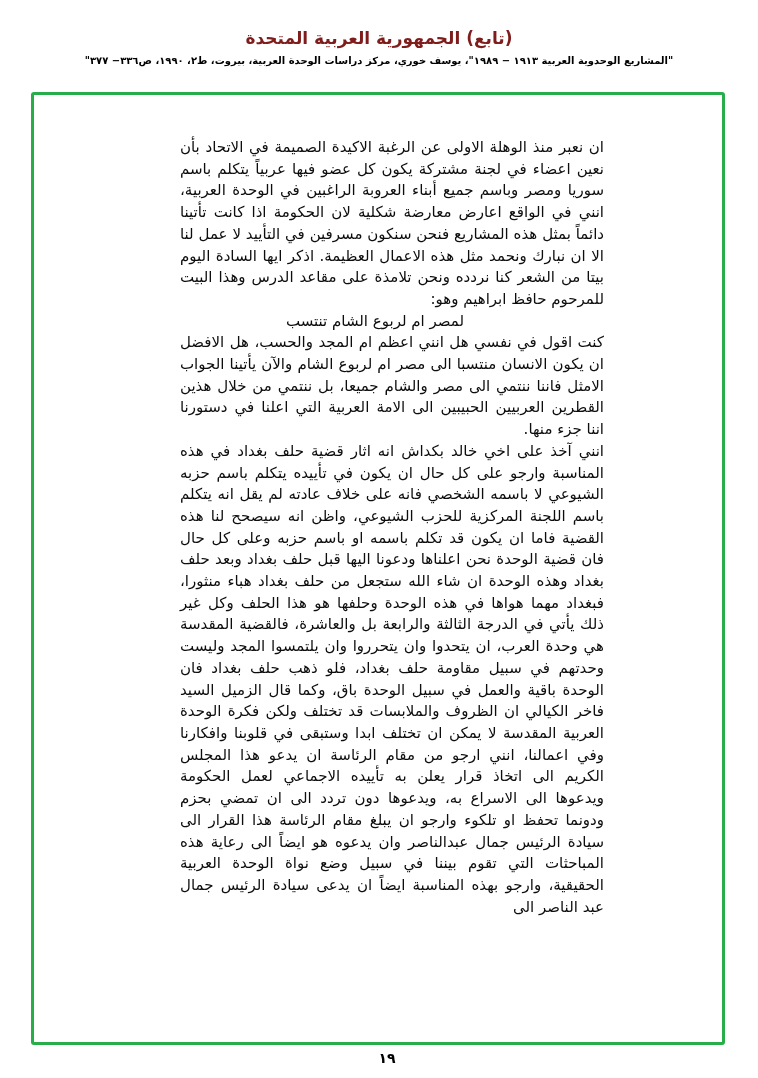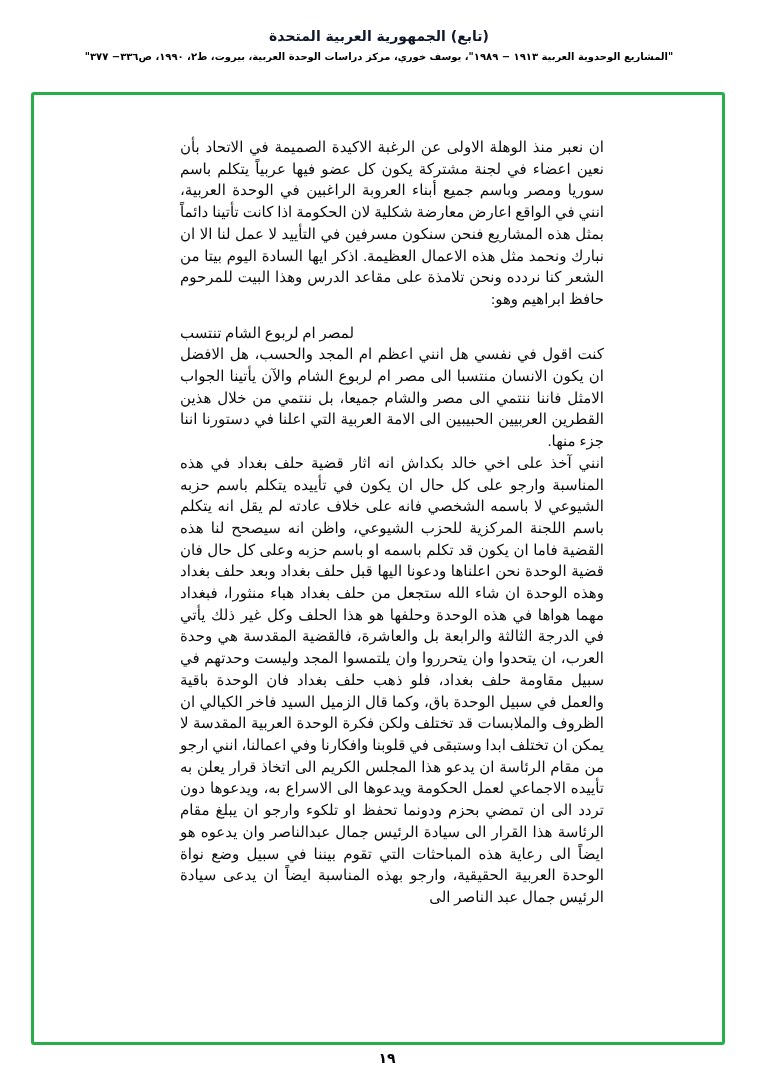--- a/index.html
+++ b/index.html
@@ -14,23 +14,23 @@
   }
   .page-header {
     position: absolute;
     top: 28px;
     left: 0;
     right: 0;
     text-align: center;
     direction: rtl;
   }
   .header-title {
-    font-size: 14px;
+    font-size: 17px;
     font-weight: bold;
-    color: #0f172a;
+    color: #7f1d1d;
   }
   .header-citation {
     margin-top: 7px;
     font-size: 10px;
     font-weight: bold;
     color: #000000;
     white-space: nowrap;
   }
   .content-frame {
     position: absolute;
@@ -47,21 +47,21 @@
     top: 42px;
     right: 118px;
     width: 424px;
     direction: rtl;
     text-align: justify;
     font-size: 15px;
     line-height: 21.7px;
     color: #0d0d0d;
   }
   .para { margin: 0; }
-  .poem-1 { padding-right: 34px; text-align: left; margin-top: 12px; }
+  .poem-1 { padding-right: 34px; text-align: center; }
   .poem-2 { padding-right: 10px; text-align: right; }
   .page-number {
     position: absolute;
     top: 1050px;
     left: 16px;
     right: 0;
     text-align: center;
     font-size: 14px;
     font-weight: bold;
     color: #000000;
@@ -71,21 +71,21 @@
 </head>
 <body>
 
 <div class="page">
 
   <div class="page-header">
     <div class="header-title">(تابع) الجمهورية العربية المتحدة</div>
     <div class="header-citation">"المشاريع الوحدوية العربية ١٩١٣ − ١٩٨٩"، يوسف خوري، مركز دراسات الوحدة العربية، بيروت، ط٢، ١٩٩٠، ص٣٣٦− ٣٧٧"</div>
   </div>
 
-  <div class="content-frame" style="border-color: rgb(39, 174, 75); font-family: Liberation Serif, serif;">
+  <div class="content-frame" style="border-color: rgb(39, 174, 75);">
     <div class="text-column">
       <p class="para">ان نعبر منذ الوهلة الاولى عن الرغبة الاكيدة الصميمة في الاتحاد بأن نعين اعضاء في لجنة مشتركة يكون كل عضو فيها عربياً يتكلم باسم سوريا ومصر وباسم جميع أبناء العروبة الراغبين في الوحدة العربية، انني في الواقع اعارض معارضة شكلية لان الحكومة اذا كانت تأتينا دائماً بمثل هذه المشاريع فنحن سنكون مسرفين في التأييد لا عمل لنا الا ان نبارك ونحمد مثل هذه الاعمال العظيمة. اذكر ايها السادة اليوم بيتا من الشعر كنا نردده ونحن تلامذة على مقاعد الدرس وهذا البيت للمرحوم حافظ ابراهيم وهو:</p>
       <p class="para poem-1">لمصر ام لربوع الشام تنتسب</p>
       <p class="para">كنت اقول في نفسي هل انني اعظم ام المجد والحسب، هل الافضل ان يكون الانسان منتسبا الى مصر ام لربوع الشام والآن يأتينا الجواب الامثل فاننا ننتمي الى مصر والشام جميعا، بل ننتمي من خلال هذين القطرين العربيين الحبيبين الى الامة العربية التي اعلنا في دستورنا اننا جزء منها.</p>
       <p class="para">انني آخذ على اخي خالد بكداش انه اثار قضية حلف بغداد في هذه المناسبة وارجو على كل حال ان يكون في تأييده يتكلم باسم حزبه الشيوعي لا باسمه الشخصي فانه على خلاف عادته لم يقل انه يتكلم باسم اللجنة المركزية للحزب الشيوعي، واظن انه سيصحح لنا هذه القضية فاما ان يكون قد تكلم باسمه او باسم حزبه وعلى كل حال فان قضية الوحدة نحن اعلناها ودعونا اليها قبل حلف بغداد وبعد حلف بغداد وهذه الوحدة ان شاء الله ستجعل من حلف بغداد هباء منثورا، فبغداد مهما هواها في هذه الوحدة وحلفها هو هذا الحلف وكل غير ذلك يأتي في الدرجة الثالثة والرابعة بل والعاشرة، فالقضية المقدسة هي وحدة العرب، ان يتحدوا وان يتحرروا وان يلتمسوا المجد وليست وحدتهم في سبيل مقاومة حلف بغداد، فلو ذهب حلف بغداد فان الوحدة باقية والعمل في سبيل الوحدة باق، وكما قال الزميل السيد فاخر الكيالي ان الظروف والملابسات قد تختلف ولكن فكرة الوحدة العربية المقدسة لا يمكن ان تختلف ابدا وستبقى في قلوبنا وافكارنا وفي اعمالنا، انني ارجو من مقام الرئاسة ان يدعو هذا المجلس الكريم الى اتخاذ قرار يعلن به تأييده الاجماعي لعمل الحكومة ويدعوها الى الاسراع به، ويدعوها دون تردد الى ان تمضي بحزم ودونما تحفظ او تلكوء وارجو ان يبلغ مقام الرئاسة هذا القرار الى سيادة الرئيس جمال عبدالناصر وان يدعوه هو ايضاً الى رعاية هذه المباحثات التي تقوم بيننا في سبيل وضع نواة الوحدة العربية الحقيقية، وارجو بهذه المناسبة ايضاً ان يدعى سيادة الرئيس جمال عبد الناصر الى</p>
     </div>
   </div>
 
   <div class="page-number">١٩</div>
 

